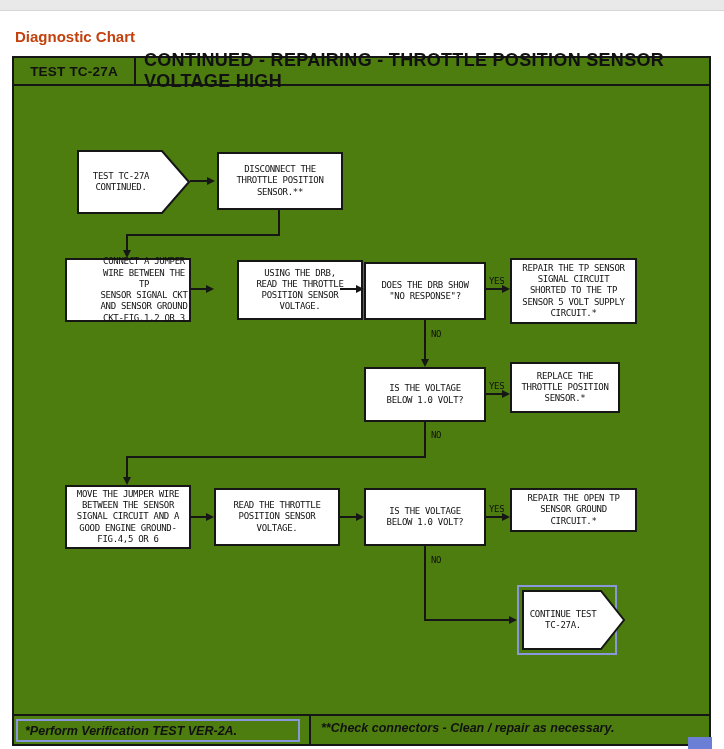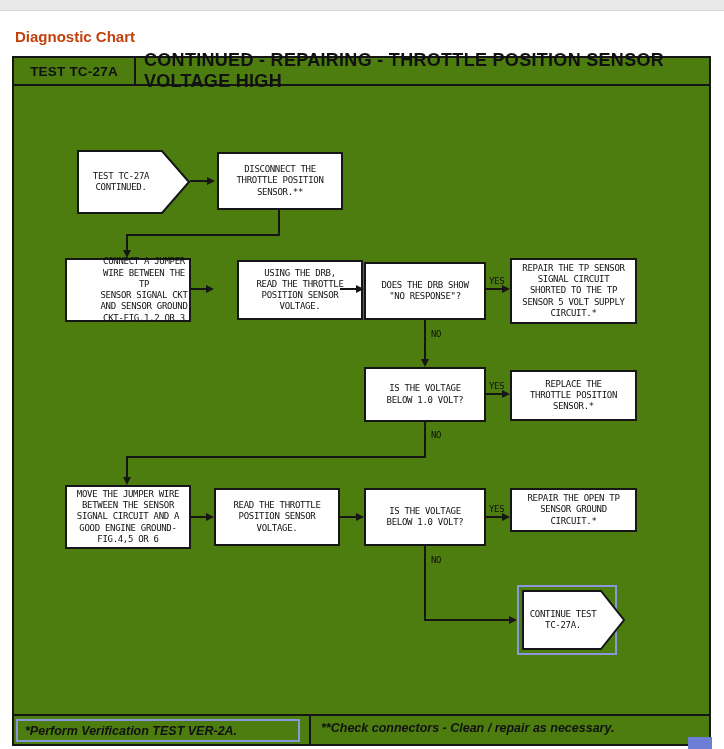--- a/index.html
+++ b/index.html
@@ -156,21 +156,21 @@
     <div class="lbl" style="left:417px;top:271px;">NO</div>
     <div class="arrow-d" style="left:407px;top:301px;"></div>
 
     <div class="node" style="left:350px;top:309px;width:122px;height:55px;">IS THE VOLTAGE
 BELOW 1.0 VOLT?</div>
 
     <div class="lbl" style="left:475px;top:323px;">YES</div>
     <div class="hline" style="left:472px;top:335px;width:16px;"></div>
     <div class="arrow-r" style="left:488px;top:332px;"></div>
 
-    <div class="node" style="left:496px;top:312px;width:127px;height:51px;">REPLACE THE
+    <div class="node" style="left:496px;top:304px;width:110px;height:51px;">REPLACE THE
 THROTTLE POSITION
 SENSOR.*</div>
 
     <div class="vline" style="left:410px;top:364px;height:36px;"></div>
     <div class="lbl" style="left:417px;top:372px;">NO</div>
     <div class="hline" style="left:112px;top:398px;width:300px;"></div>
     <div class="vline" style="left:112px;top:398px;height:22px;"></div>
     <div class="arrow-d" style="left:109px;top:419px;"></div>
 
     <div class="node" style="left:51px;top:427px;width:126px;height:64px;">MOVE THE JUMPER WIRE

